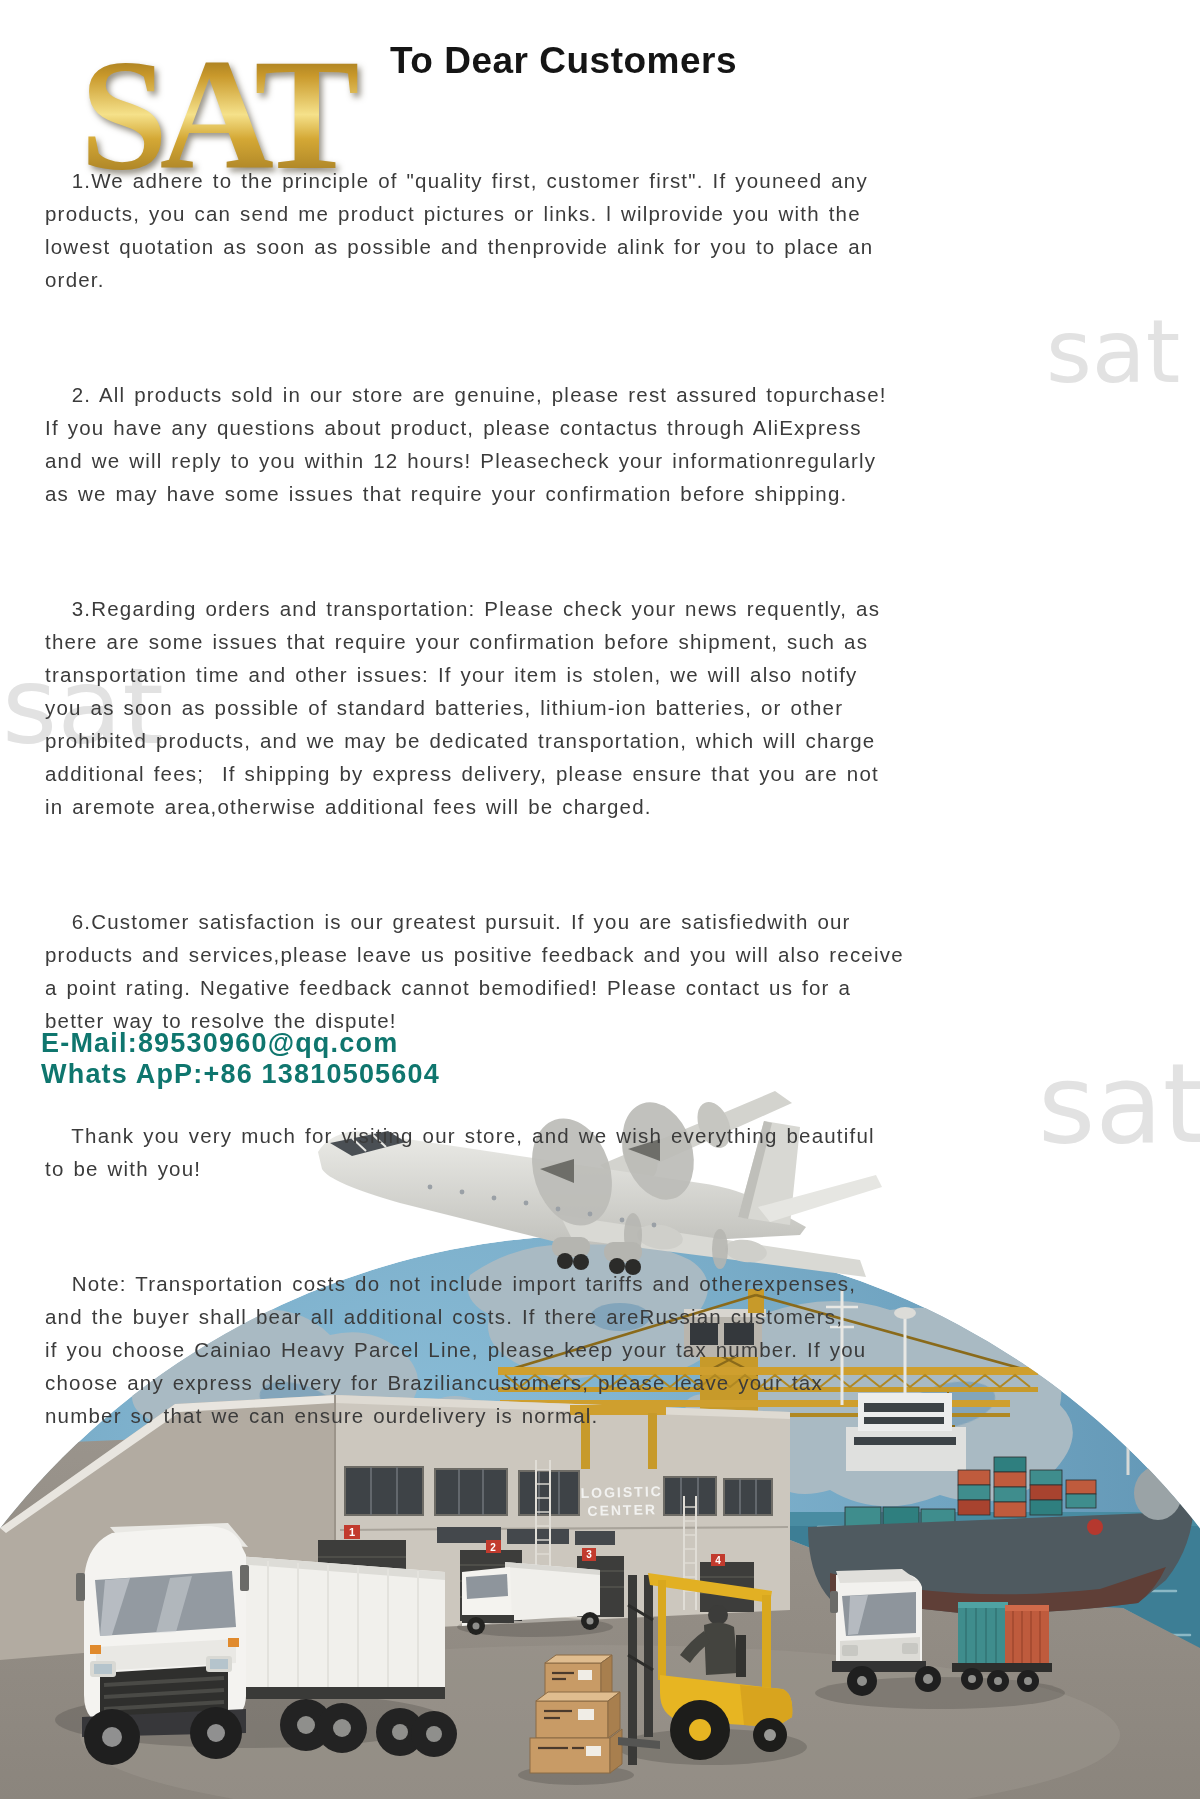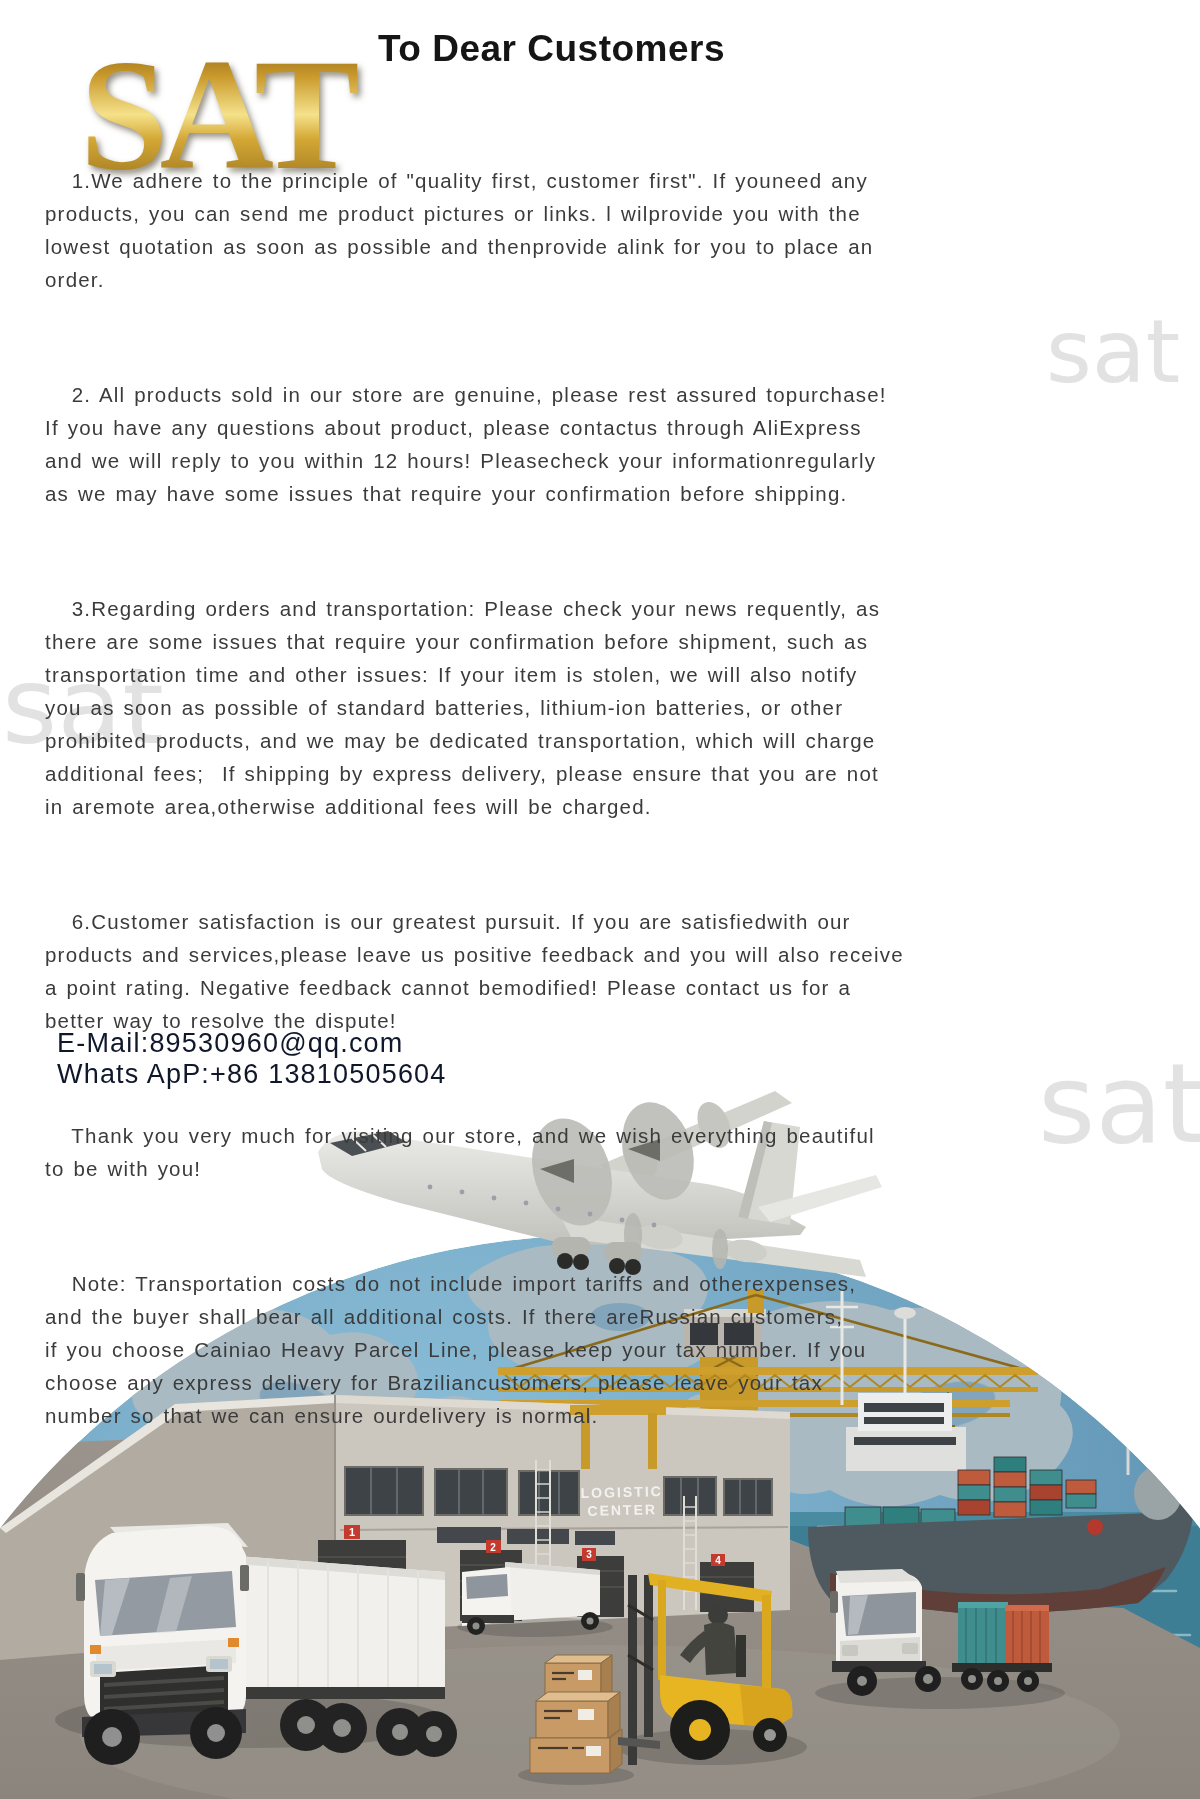--- a/index.html
+++ b/index.html
@@ -3,26 +3,26 @@
 <meta charset="utf-8">
 <style>
   html,body{margin:0;padding:0;width:1200px;height:1799px;background:#ffffff;overflow:hidden;position:relative;
     font-family:"Liberation Sans", sans-serif;}
   .wm{position:absolute;color:#e2e2e2;font-family:"DejaVu Sans", sans-serif;font-weight:400;z-index:0;user-select:none;}
   .wm1{left:1046px;top:300px;font-size:88px;}
   .wm2{left:2px;top:645px;font-size:106px;}
   .wm3{left:1038px;top:1040px;font-size:110px;}
   .logo-svg{position:absolute;left:78px;top:28px;z-index:3;}
   .logo-svg text{filter:drop-shadow(3px 4px 3px rgba(40,30,5,.5));}
-  .page-title{position:absolute;left:378px;top:28px;margin:0;font-size:37px;font-weight:bold;color:#151515;
+  .page-title{position:absolute;left:378px;top:28px;margin:12px;font-size:37px;font-weight:bold;color:#151515;
     letter-spacing:.5px;z-index:2;}
   .notice{position:absolute;left:37px;top:90px;z-index:2;color:#3b3b3b;font-size:20.5px;line-height:33px;
     letter-spacing:1.2px;word-spacing:2px;white-space:pre;}
   .notice div{margin:8px;}
-  .contact{position:absolute;left:57px;top:1028px;z-index:2;color:#0f172a;font-weight:normal;}
+  .contact{position:absolute;left:41px;top:1028px;z-index:2;color:#0f766e;font-weight:bold;}
   .contact .email{font-size:27px;letter-spacing:1.2px;}
   .contact .whats{font-size:27px;letter-spacing:1.2px;}
   .illu{position:absolute;left:0;top:1075px;z-index:1;}
 </style>
 </head>
 <body>
 
 <span class="wm wm1">sat</span>
 <span class="wm wm2">sat</span>
 <span class="wm wm3">sat</span>

